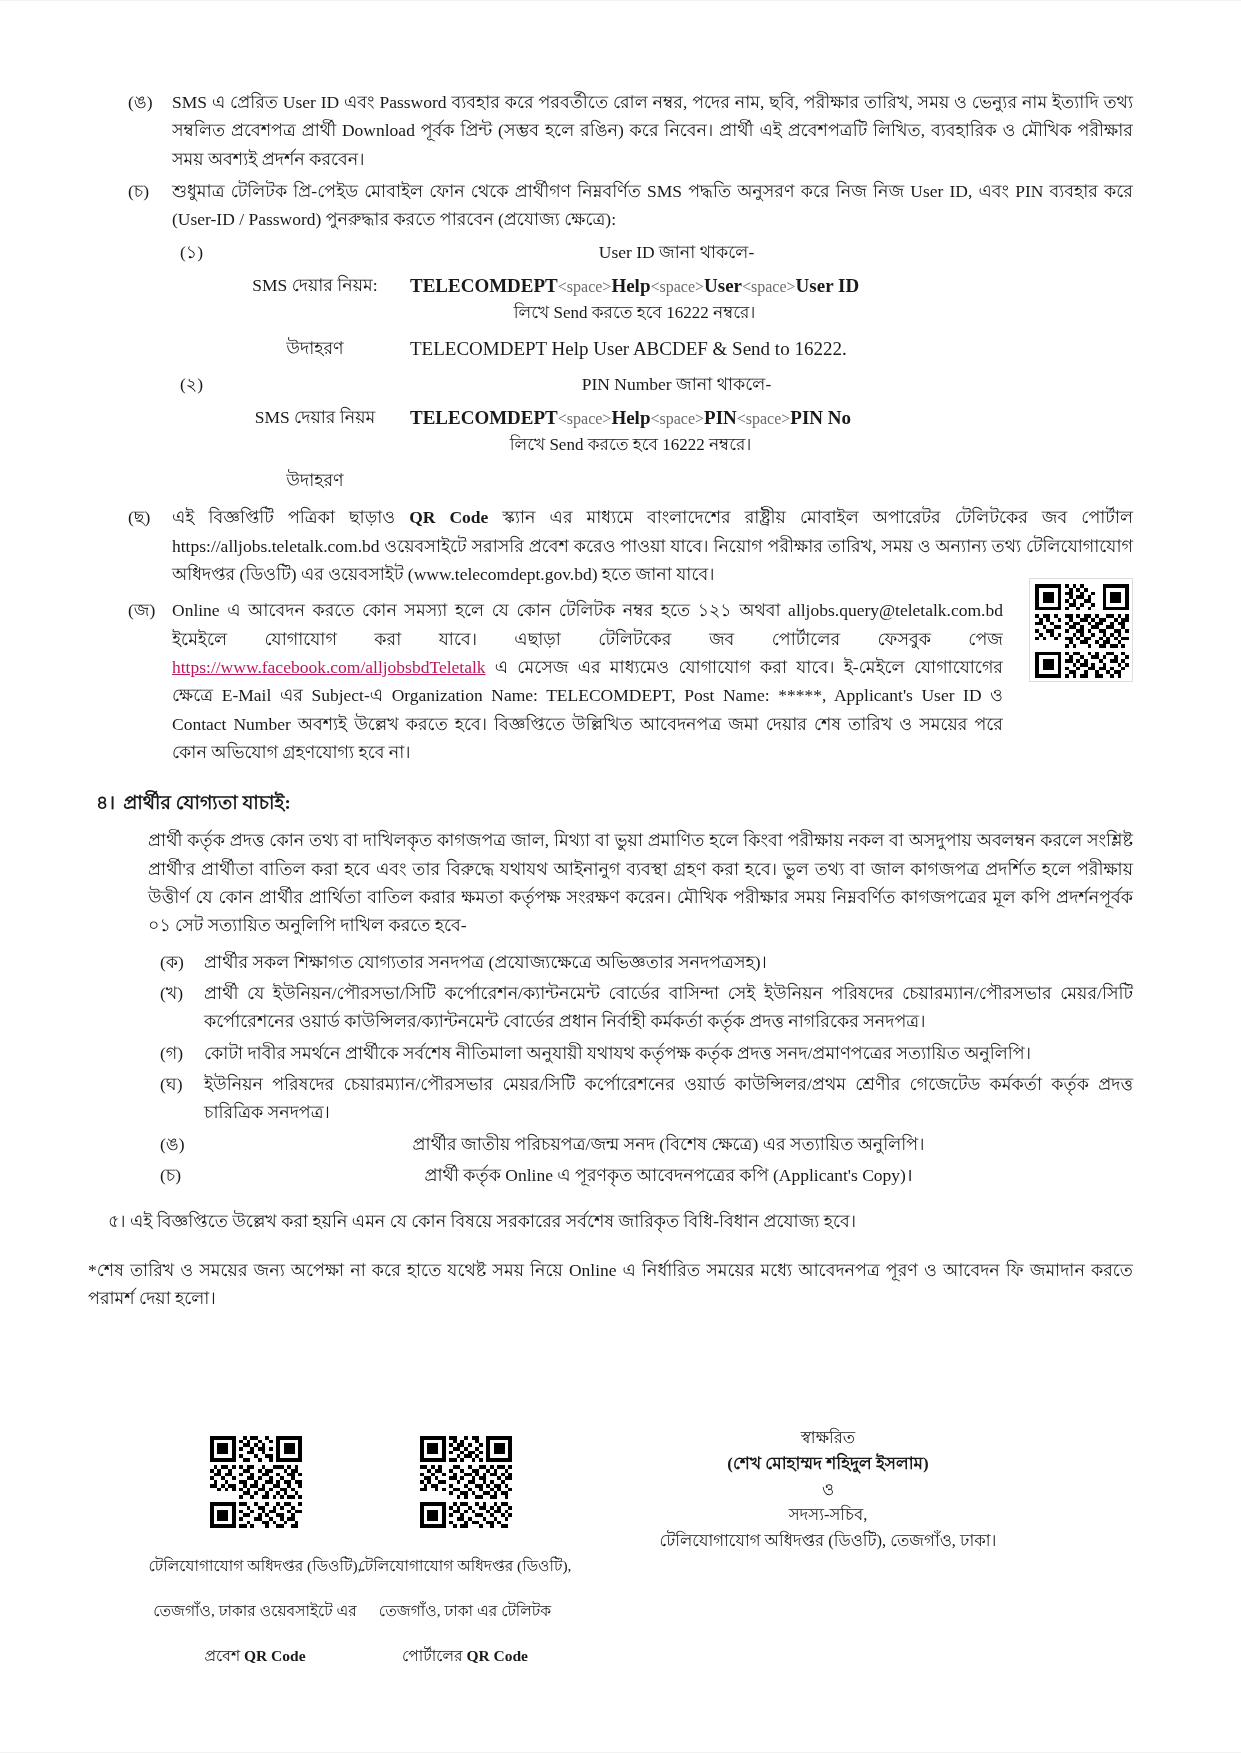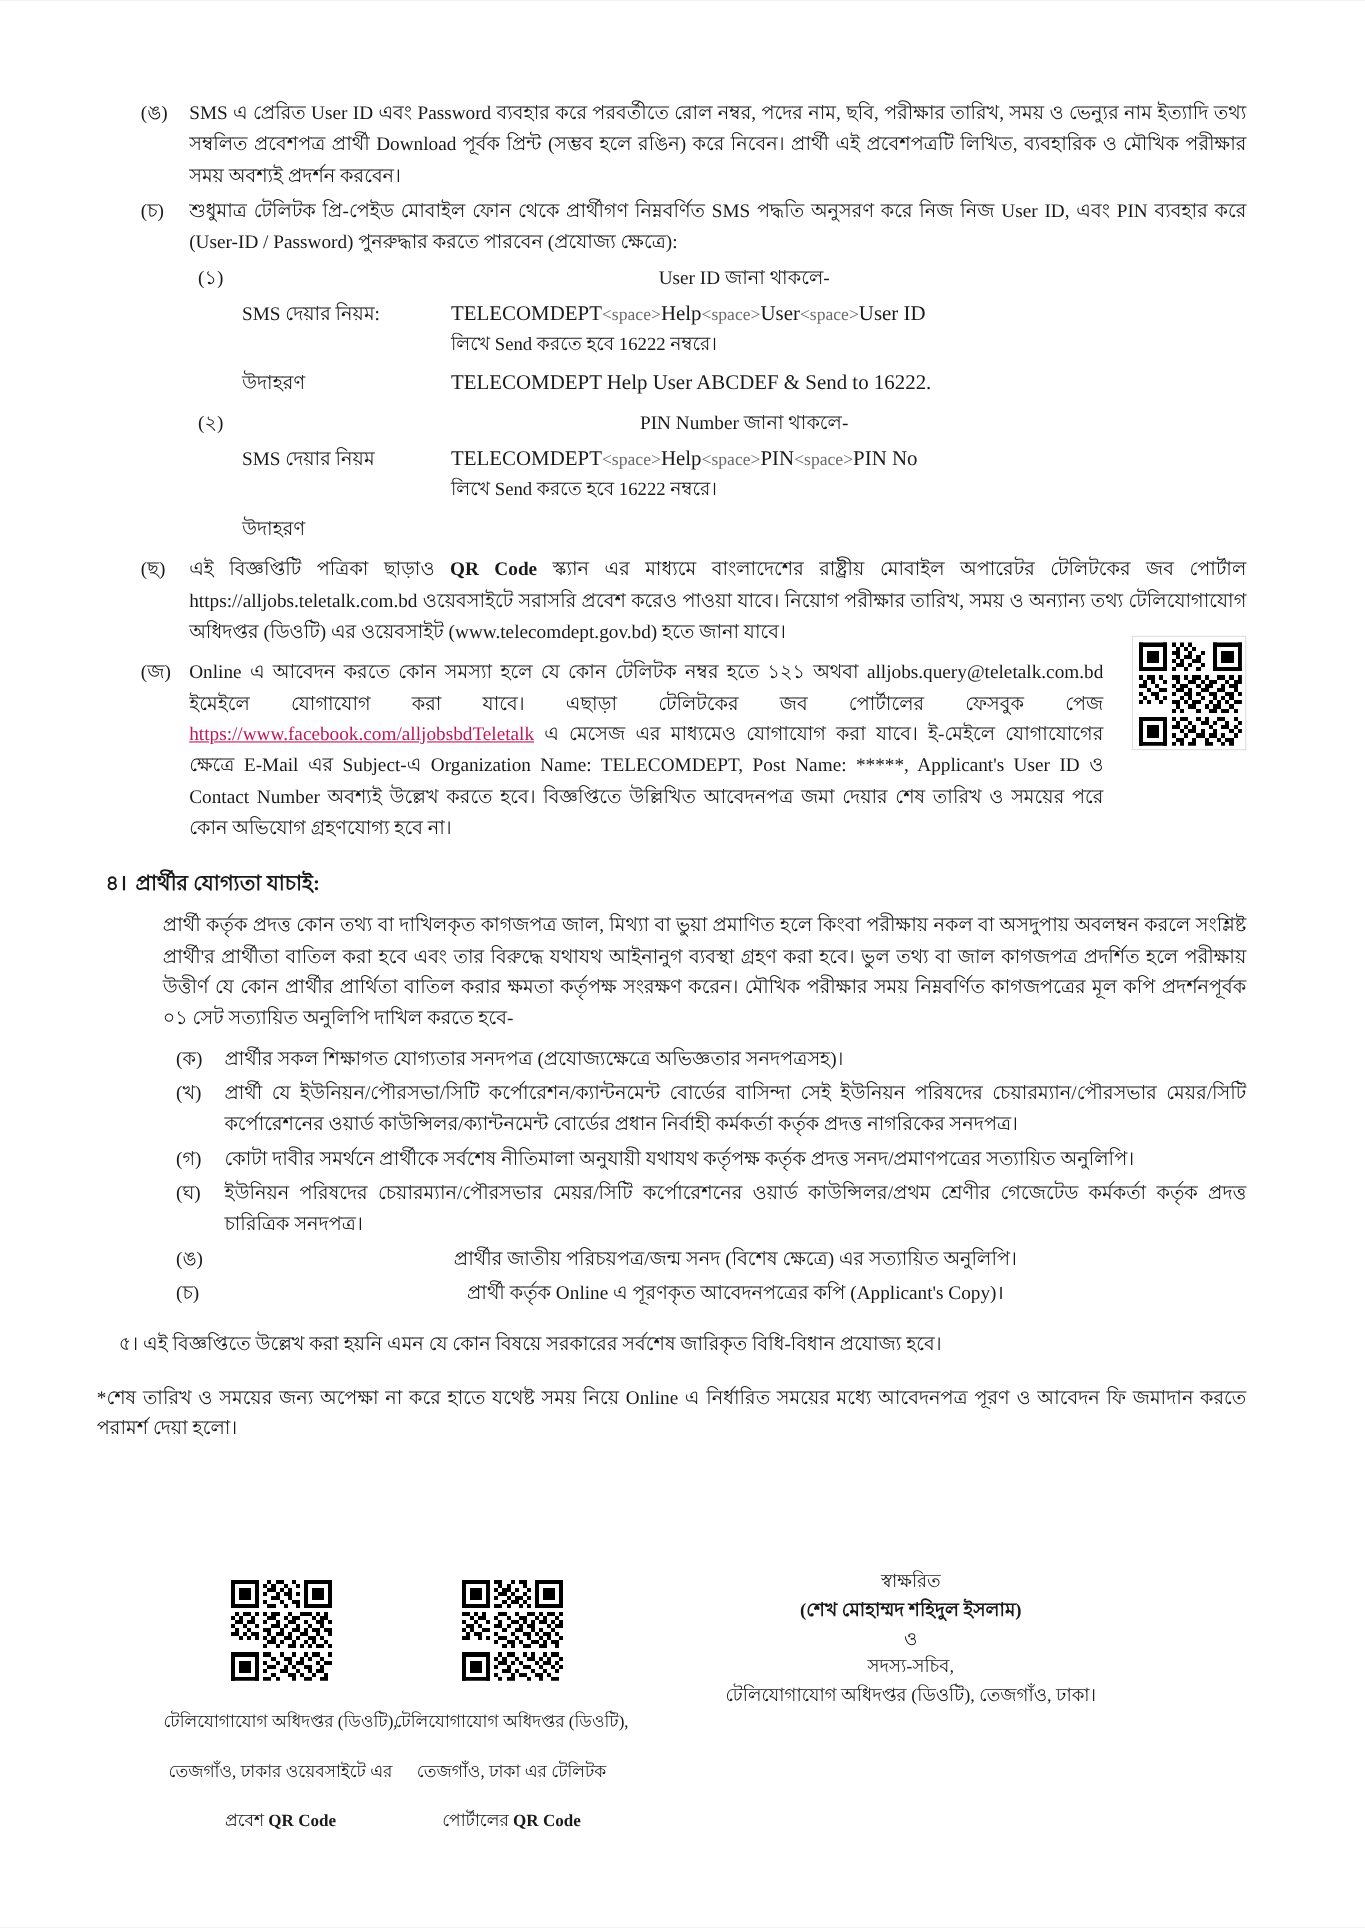--- a/index.html
+++ b/index.html
@@ -57,35 +57,37 @@
   }
   .sms-line {
     display: flex;
     align-items: flex-start;
     margin-bottom: 2px;
   }
   .sms-label {
     flex: 0 0 190px;
     font-size: 17.5px;
     line-height: 1.5;
+    text-align: center;
   }
   .sms-value {
     flex: 1 1 auto;
     font-size: 19px;
     line-height: 1.45;
   }
-  .sms-value .bold { font-weight: normal; }
+  .sms-value .bold { font-weight: bold; }
   .sms-value .space-tag {
     color: #6a6a6a;
     font-size: 16px;
     font-weight: normal;
   }
   .sms-sub {
     font-size: 17px;
     line-height: 1.5;
+    text-align: center;
   }
   .sms-example {
     font-size: 19px;
     line-height: 1.5;
   }
 
   .link {
     color: #be185d;
     text-decoration: underline;
   }

